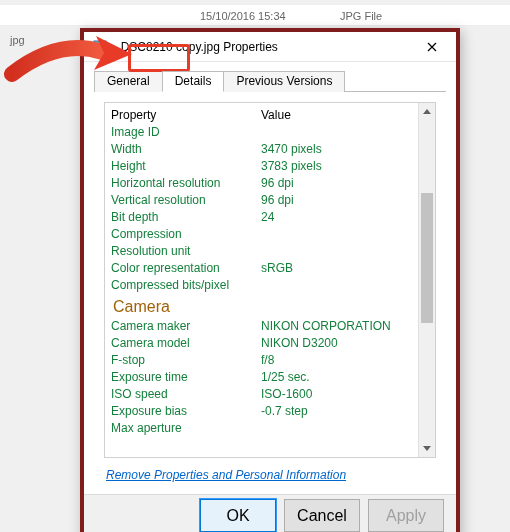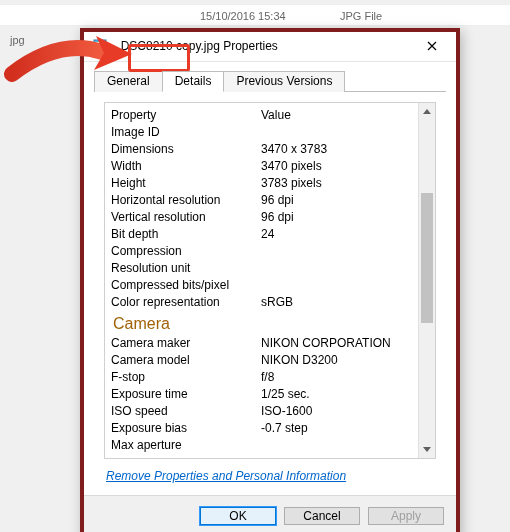--- a/index.html
+++ b/index.html
@@ -98,21 +98,21 @@
   .detail-scroll {
     flex: 1;
     overflow: hidden;
     padding: 4px 6px;
   }
   .prop-row {
     display: flex;
     height: 17px;
     line-height: 17px;
     font-size: 12px;
-    color: #000000;
+    color: #15803d;
   }
   .prop-row.header { color: #000; }
   .prop-row .pname { width: 150px; }
   .prop-row .pval { flex: 1; }
   .section-head {
     color: #a16207;
     font-size: 16px;
     padding: 4px 0 2px 2px;
   }
   .scrollbar {
@@ -147,24 +147,24 @@
     border-top: 1px solid #d9d9d9;
     background: #f0f0f0;
     display: flex;
     align-items: center;
     justify-content: flex-end;
     padding: 0 12px;
     gap: 8px;
   }
   .btn {
     min-width: 76px;
-    height: 18px;
+    height: 33px;
     border: 1px solid #adadad;
     background: #e1e1e1;
-    font-size: 12px;
+    font-size: 16px;
     cursor: pointer;
   }
   .btn.default {
     border: 1px solid #0078d7;
     background: #e5f1fb;
     outline: 1px solid #3399ff;
   }
   .btn:disabled { color: #a0a0a0; }
 
   
@@ -221,24 +221,20 @@
         <div class="prop-row header">
           <span class="pname">Property</span>
           <span class="pval">Value</span>
         </div>
         <div id="rows1">
             <div class="prop-row">
               <span class="pname">Image ID</span>
               <span class="pval"></span>
             </div>
             <div class="prop-row">
-              <span class="pname">Dimensions</span>
-              <span class="pval">3470 x 3783</span>
-            </div>
-            <div class="prop-row">
               <span class="pname">Width</span>
               <span class="pval">3470 pixels</span>
             </div>
             <div class="prop-row">
               <span class="pname">Height</span>
               <span class="pval">3783 pixels</span>
             </div>
             <div class="prop-row">
               <span class="pname">Horizontal resolution</span>
               <span class="pval">96 dpi</span>
@@ -253,26 +249,26 @@
             </div>
             <div class="prop-row">
               <span class="pname">Compression</span>
               <span class="pval"></span>
             </div>
             <div class="prop-row">
               <span class="pname">Resolution unit</span>
               <span class="pval"></span>
             </div>
             <div class="prop-row">
-              <span class="pname">Compressed bits/pixel</span>
-              <span class="pval"></span>
-            </div>
-            <div class="prop-row">
               <span class="pname">Color representation</span>
               <span class="pval">sRGB</span>
+            </div>
+            <div class="prop-row">
+              <span class="pname">Compressed bits/pixel</span>
+              <span class="pval"></span>
             </div>
           </div>
         <div class="section-head">Camera</div>
         <div id="rows2">
             <div class="prop-row">
               <span class="pname">Camera maker</span>
               <span class="pval">NIKON CORPORATION</span>
             </div>
             <div class="prop-row">
               <span class="pname">Camera model</span>

